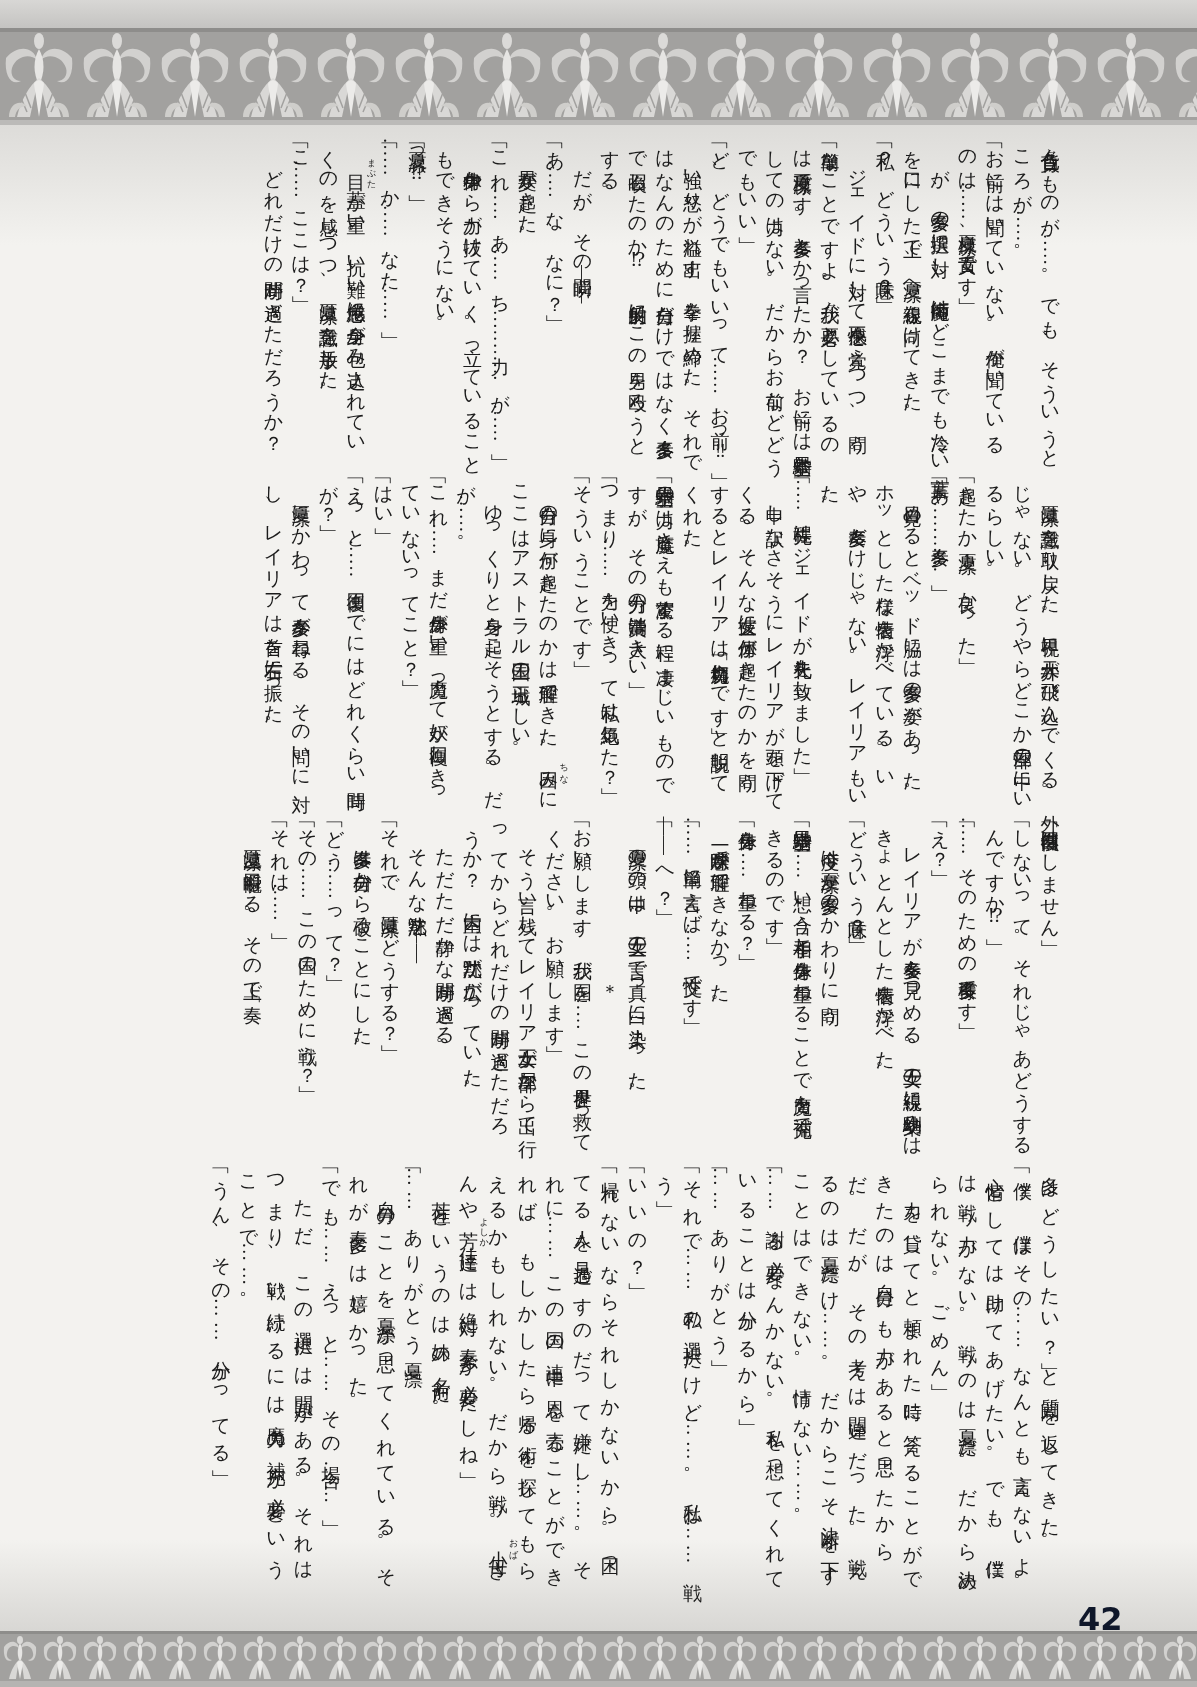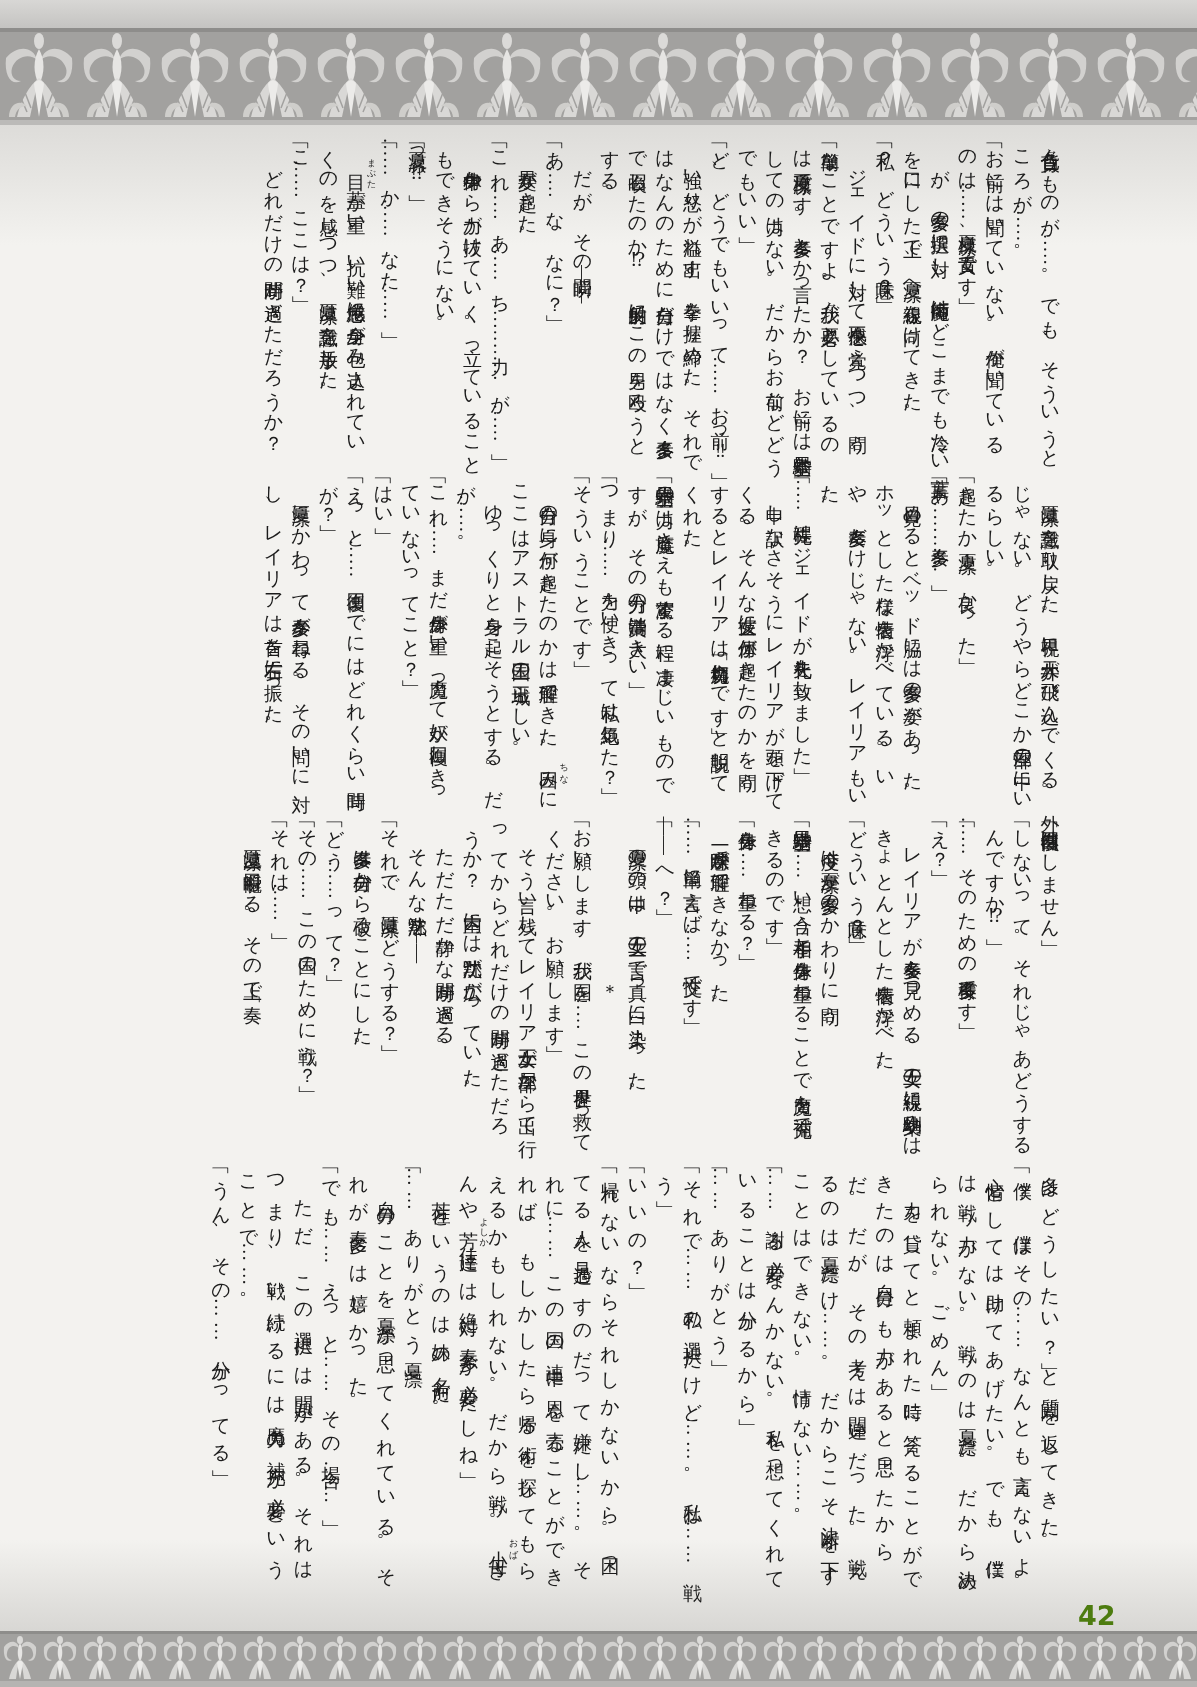--- a/index.html
+++ b/index.html
@@ -34,21 +34,21 @@
   .band p{margin:0;padding:0;}
   .band-1{top:137px;height:330px;}
   .band-2{top:472px;height:330px;}
   .band-3{top:816px;height:330px;}
   .band-4{top:1162px;height:436px;letter-spacing:5px;}
   .scene-break{text-align:center;}
   ruby rt{font-size:9px;letter-spacing:0;color:#1b1b1b;}
   .page-number{
     position:absolute;top:1600px;left:1078px;
     font-family:"DejaVu Sans","Liberation Sans",sans-serif;
-    font-size:27px;font-weight:bold;color:#4d7c0f;
+    font-size:32px;font-weight:bold;color:#0f172a;
   }
 </style>
 </head>
 <body>
 
 <div class="top-strip"></div>
 
 <svg class="ornament top" viewBox="0 0 1197 97" preserveAspectRatio="none" xmlns="http://www.w3.org/2000/svg">
   <defs>
     <pattern id="friezeTop" width="78" height="97" patternUnits="userSpaceOnUse">

